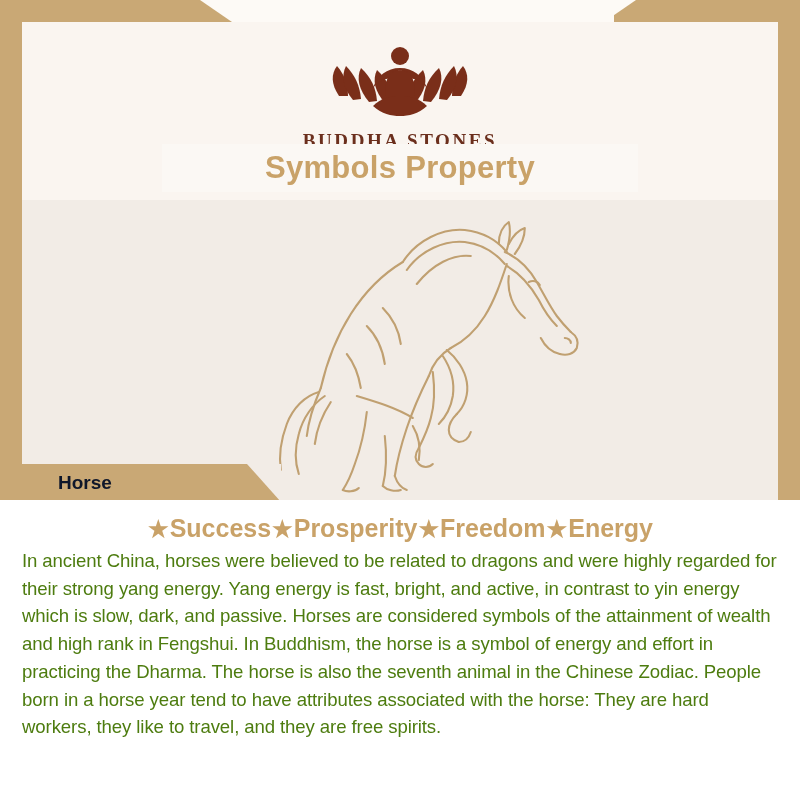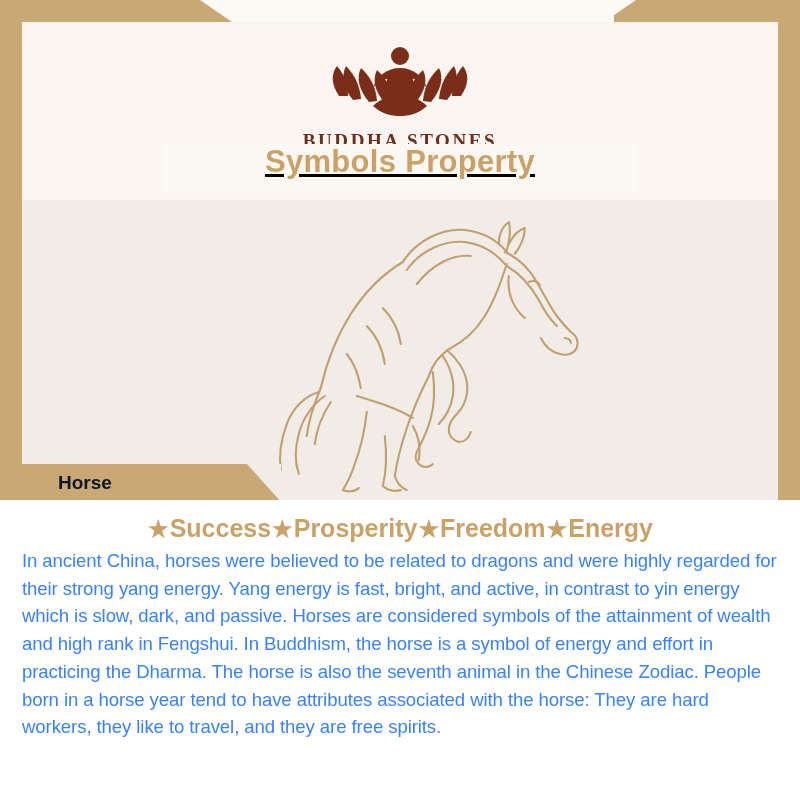--- a/index.html
+++ b/index.html
@@ -96,23 +96,22 @@
     text-align: center;
   }
   .title-bar {
     position: absolute;
     left: 140px;
     right: 140px;
     top: 122px;
     height: 48px;
     background: #fbf8f4;
     display: flex;
-    align-items: flex-start;
+    align-items: center;
     justify-content: center;
-    text-decoration: underline;
   }
   .title-text {
     font-size: 31px;
     font-weight: bold;
     color: #c9a268;
     font-family: "Liberation Sans", sans-serif;
     letter-spacing: 0.3px;
   }
   .art-area {
     position: absolute;
@@ -177,21 +176,21 @@
     margin-bottom: 4px;
   }
   .keywords .star {
     color: #c9a268;
     font-size: 23px;
     padding: 0 1px;
   }
   .body-text {
     font-size: 18.6px;
     line-height: 1.49;
-    color: #3b82f6;
+    color: #4d7c0f;
     font-family: "Liberation Sans", sans-serif;
     text-align: left;
     letter-spacing: -0.1px;
   }
 </style>
 </head>
 <body>
 
 <div class="page">
 

